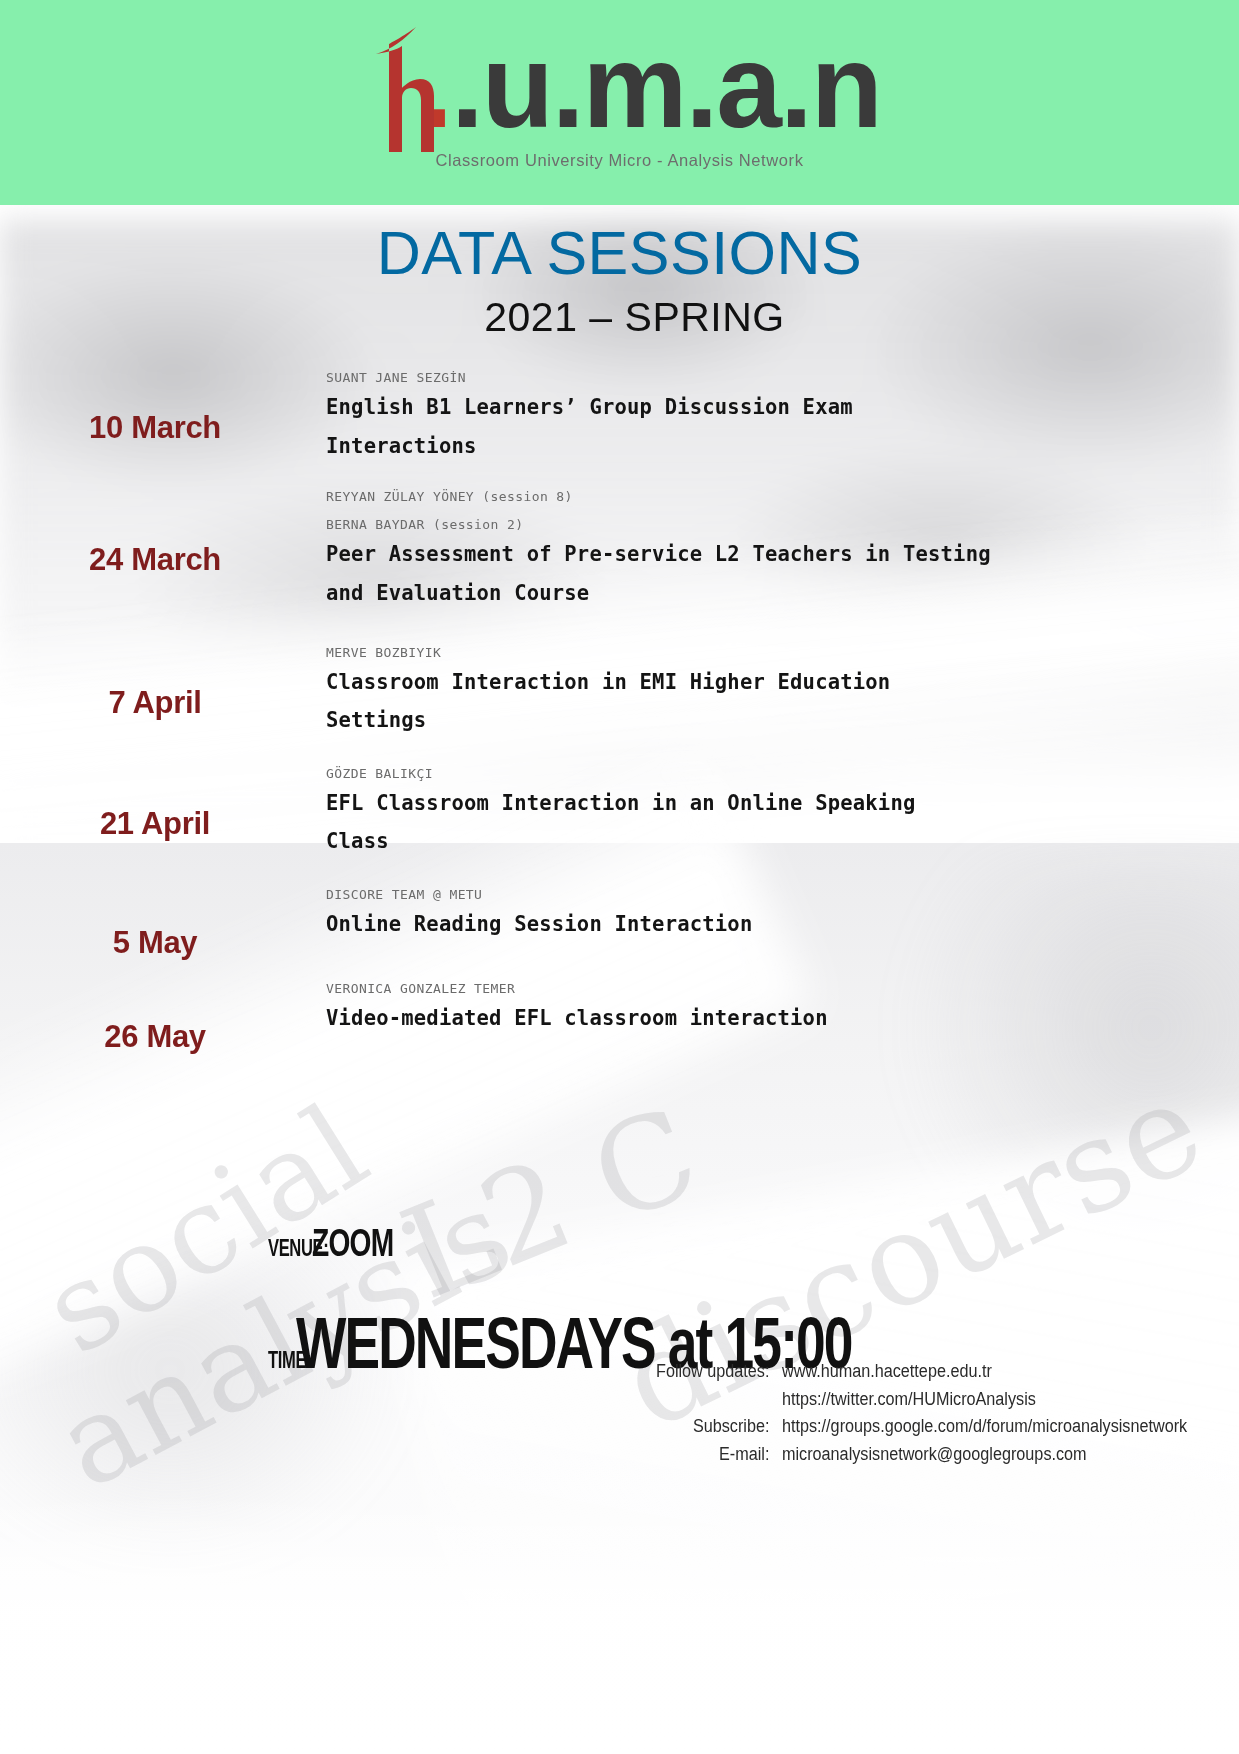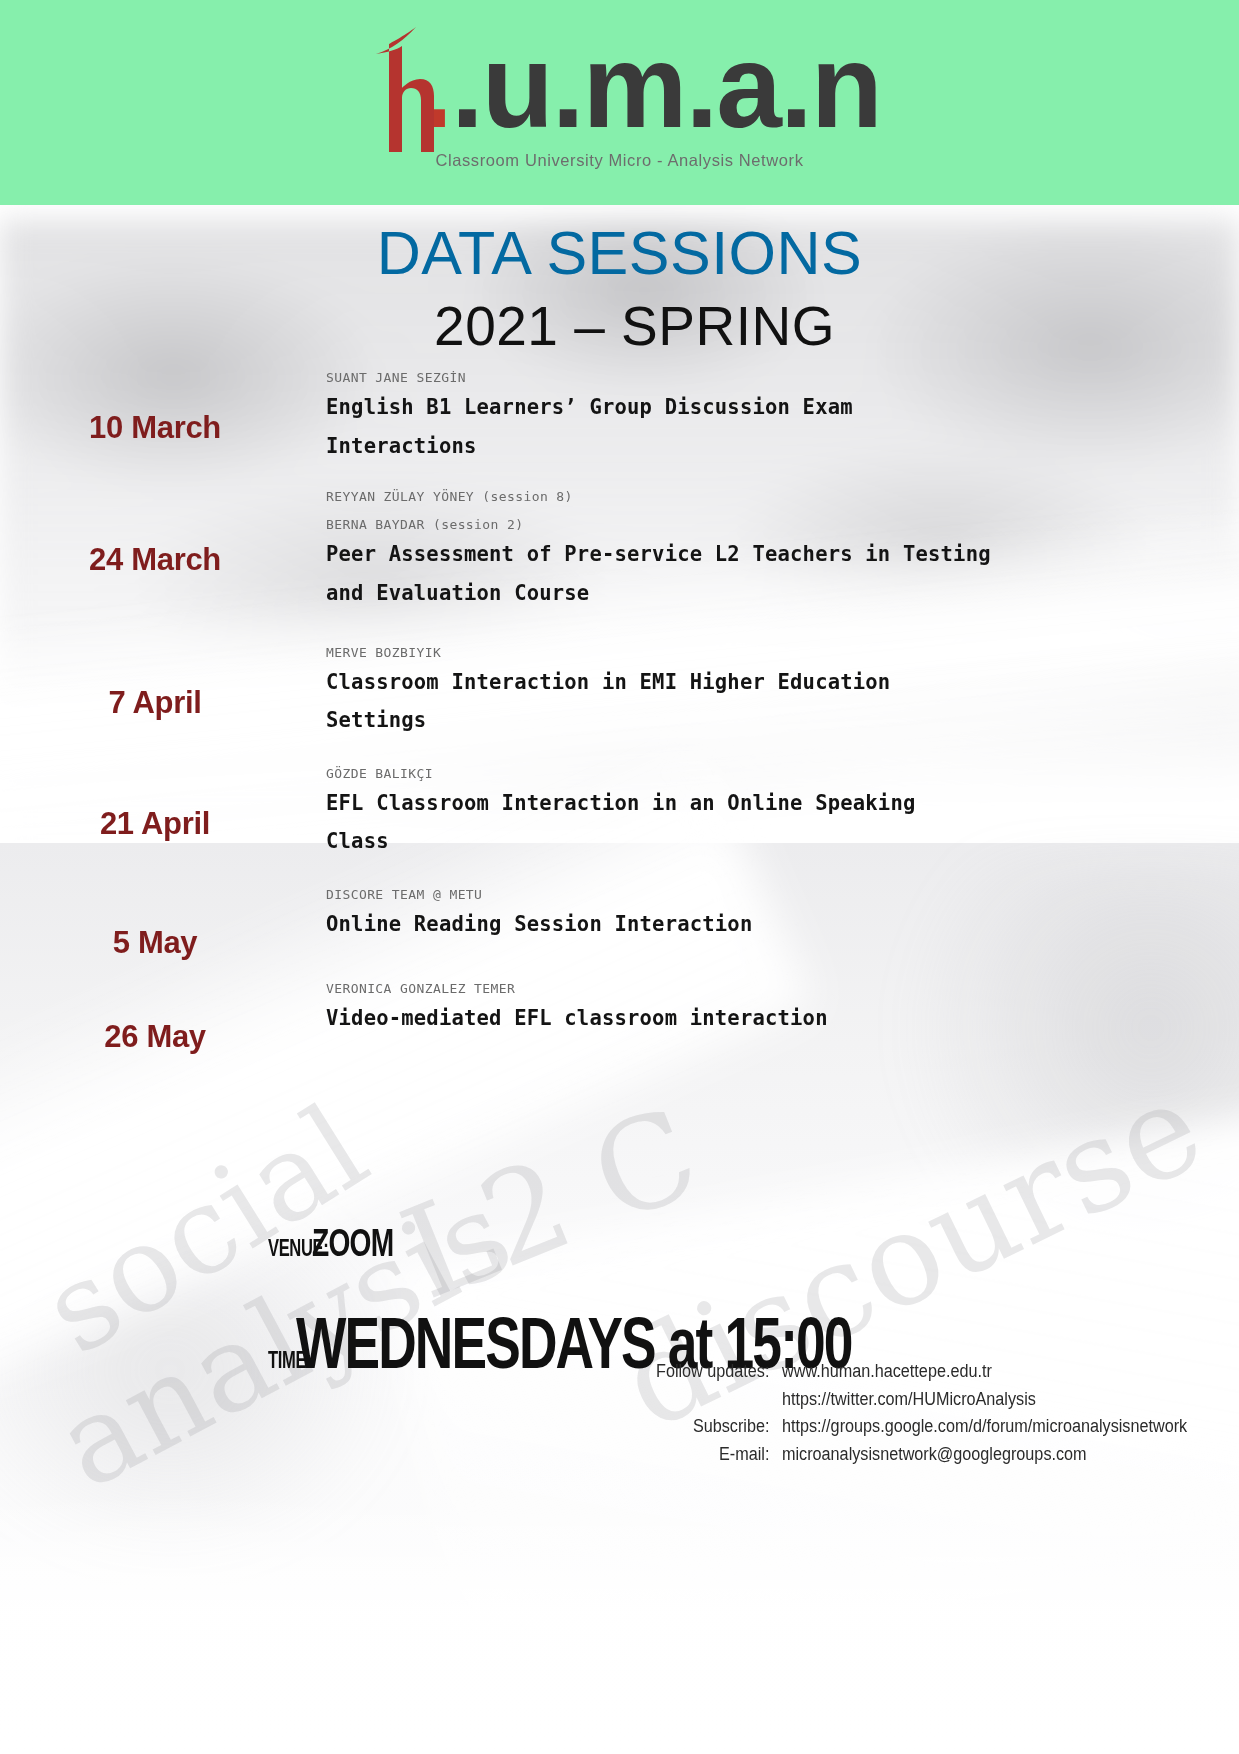--- a/index.html
+++ b/index.html
@@ -225,21 +225,21 @@
     color: #0369a1;
     z-index: 6;
   }
   .title-sub {
     position: absolute;
     left: 0; right: 0;
     top: 294px;
     text-align: center;
     font-family: "Liberation Sans", sans-serif;
     font-weight: 400;
-    font-size: 55px;
+    font-size: 41px;
     letter-spacing: 0.5px;
     color: #111111;
     z-index: 6;
     padding-left: 30px;
   }
 
   
   .sessions {
     position: absolute;
     left: 0; right: 0;

